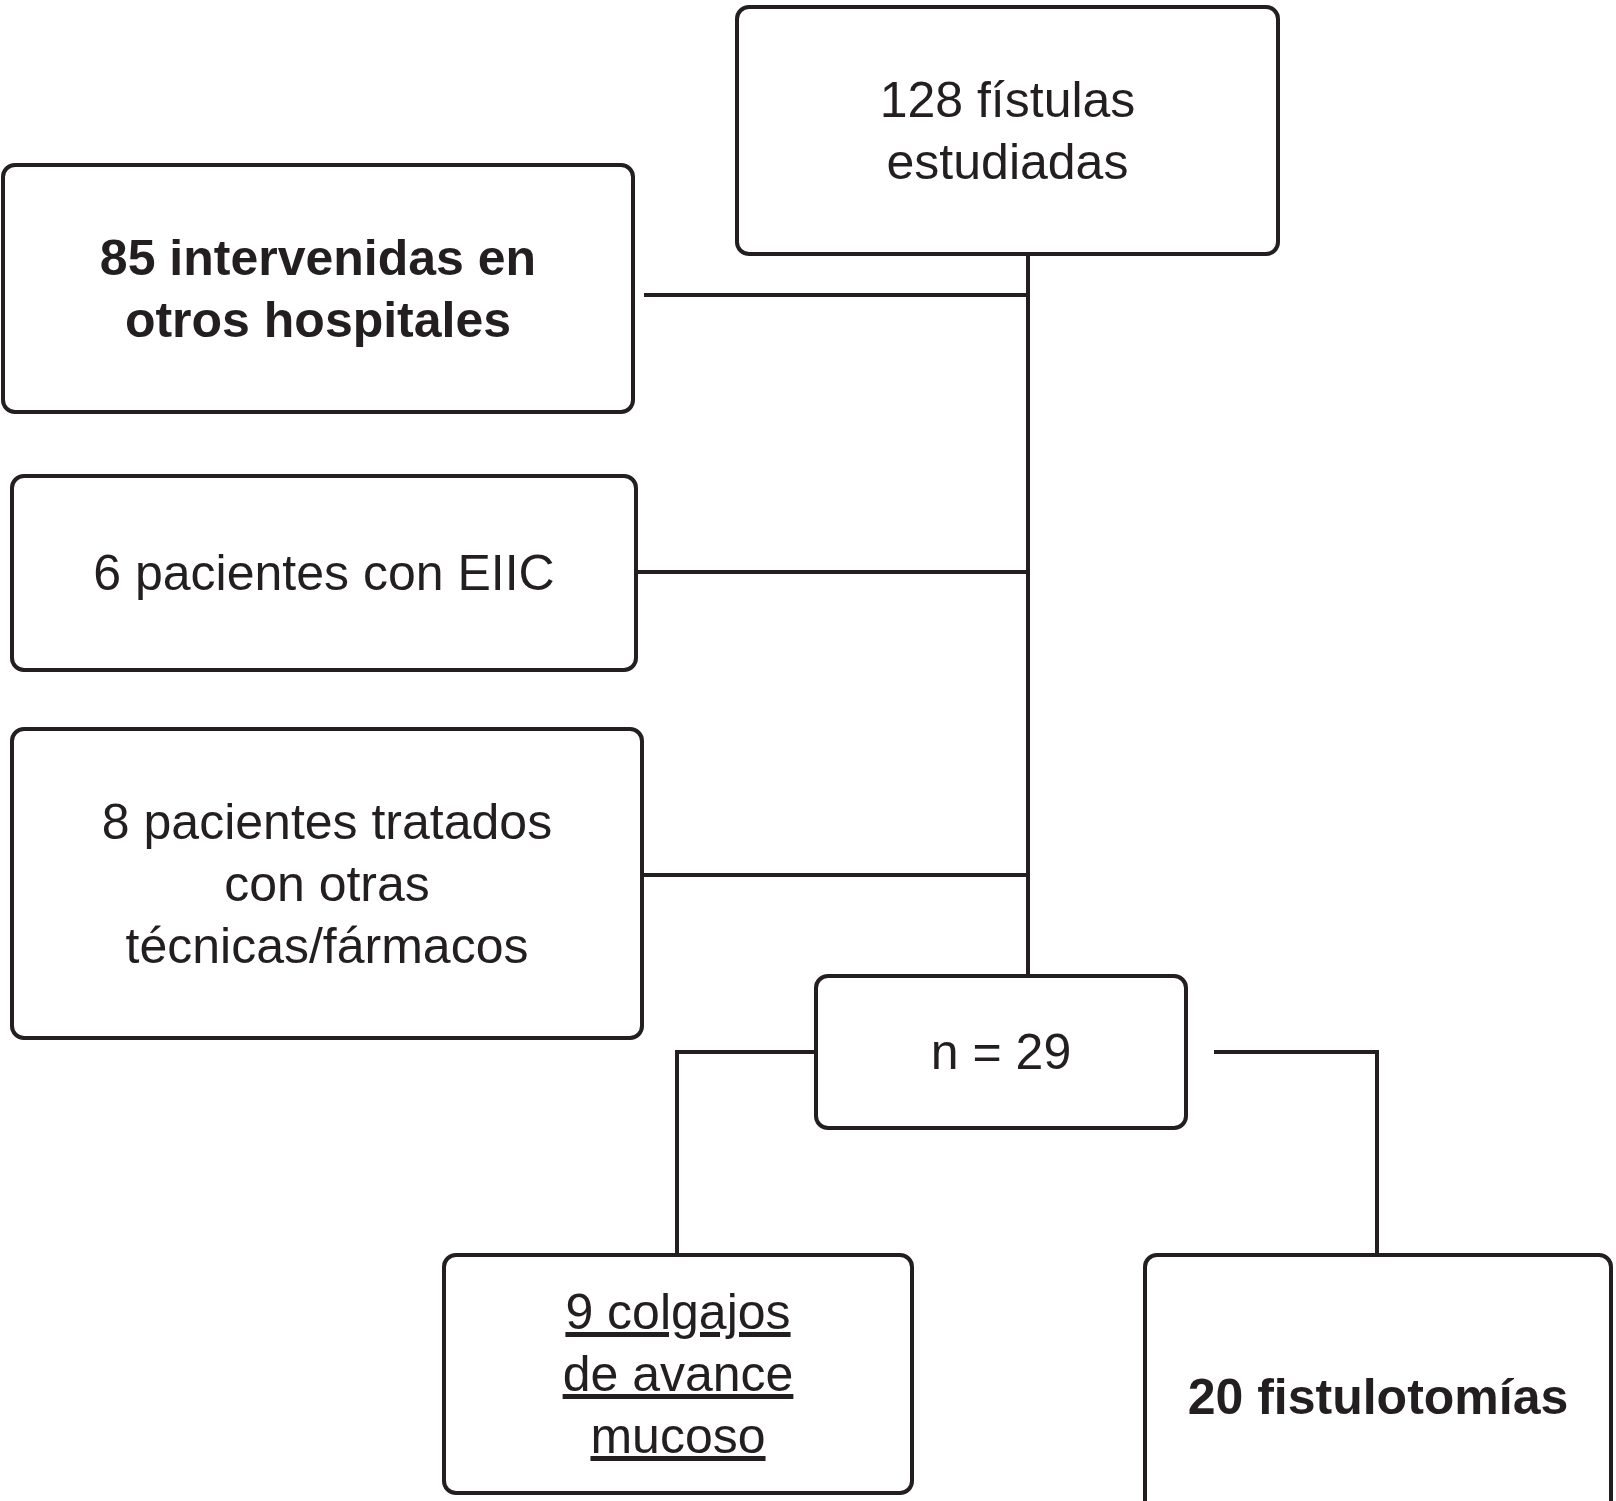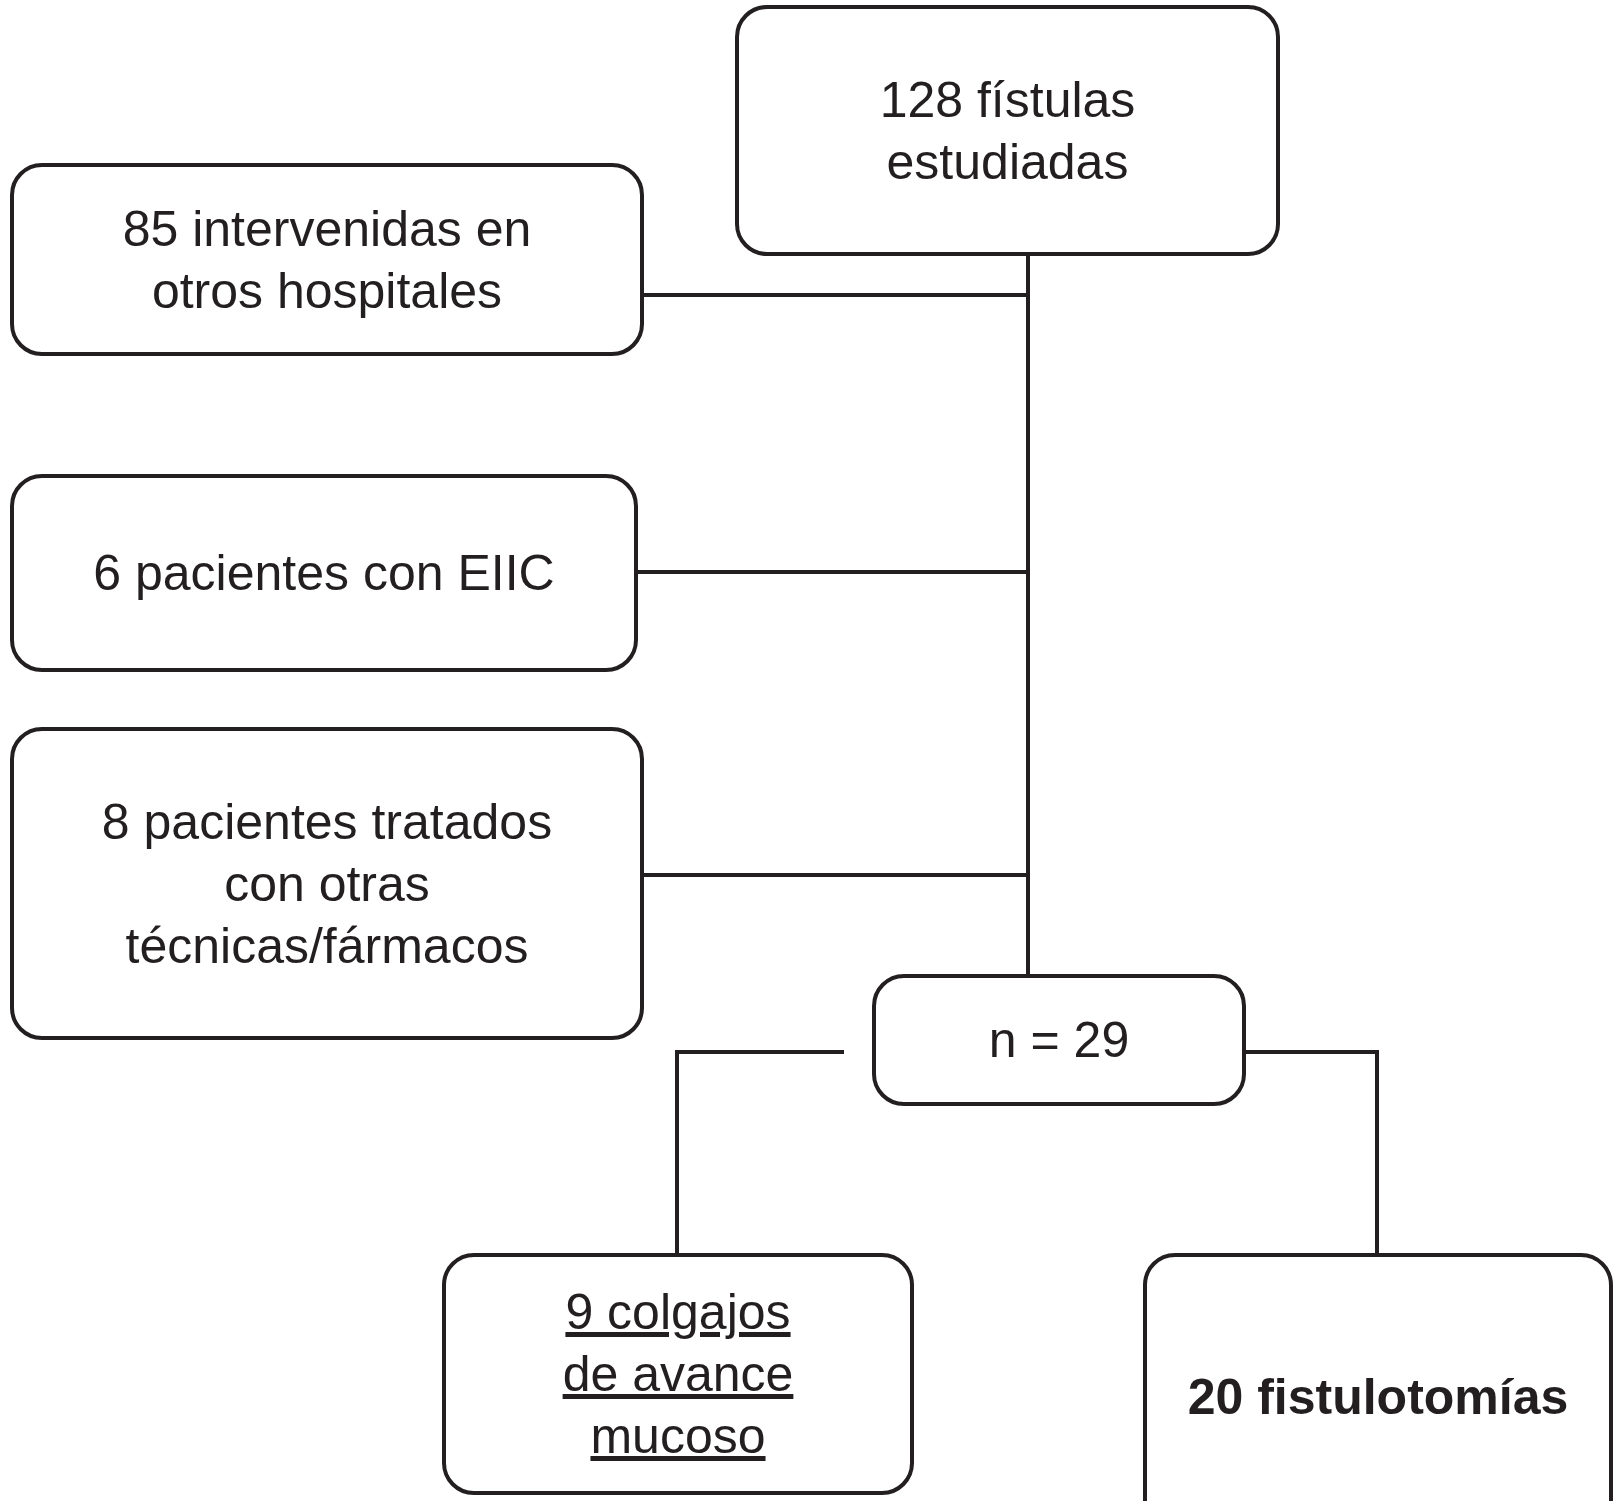--- a/index.html
+++ b/index.html
@@ -13,42 +13,42 @@
     height: 1501px;
     background: #ffffff;
     font-family: "Liberation Sans", sans-serif;
     color: #231f20;
     overflow: hidden;
   }
   .node {
     position: absolute;
     box-sizing: border-box;
     border: 4px solid #231f20;
-    border-radius: 32px;
+    border-radius: 14px;
     background: #ffffff;
     display: flex;
     align-items: center;
     justify-content: center;
     text-align: center;
     font-size: 50px;
     line-height: 1.24;
     white-space: pre-line;
     z-index: 2;
   }
   .line {
     position: absolute;
     background: #231f20;
     z-index: 1;
   }
   
   .n-total   { left: 735px;  top: 5px;    width: 545px; height: 251px; }
-  .n-exc1    { left: 10px;   top: 163px;  width: 634px; height: 193px; }
+  .n-exc1    { left: 1px;   top: 163px;  width: 634px; height: 251px; font-weight: bold; }
   .n-exc2    { left: 10px;   top: 474px;  width: 628px; height: 198px; justify-content: center; }
   .n-exc3    { left: 10px;   top: 727px;  width: 634px; height: 313px; }
-  .n-inc     { left: 872px;  top: 974px;  width: 374px; height: 132px; }
+  .n-inc     { left: 814px;  top: 974px;  width: 374px; height: 156px; }
   .n-flap    { left: 442px;  top: 1253px; width: 472px; height: 242px; text-decoration: underline; }
   .n-fist    { left: 1143px; top: 1253px; width: 470px; height: 288px; font-weight: bold; }
   
   .l-trunk   { left: 1026px; top: 254px;  width: 4px;   height: 724px; }
   .l-exc1    { left: 644px;  top: 293px;  width: 386px; height: 4px;  }
   .l-exc2    { left: 638px;  top: 570px;  width: 392px; height: 4px;  }
   .l-exc3    { left: 644px;  top: 873px;  width: 386px; height: 4px;  }
   .l-incl    { left: 677px;  top: 1050px; width: 167px; height: 4px;  }
   .l-incr    { left: 1214px; top: 1050px; width: 163px; height: 4px;  }
   .l-dropl   { left: 675px;  top: 1050px; width: 4px;   height: 206px; }

